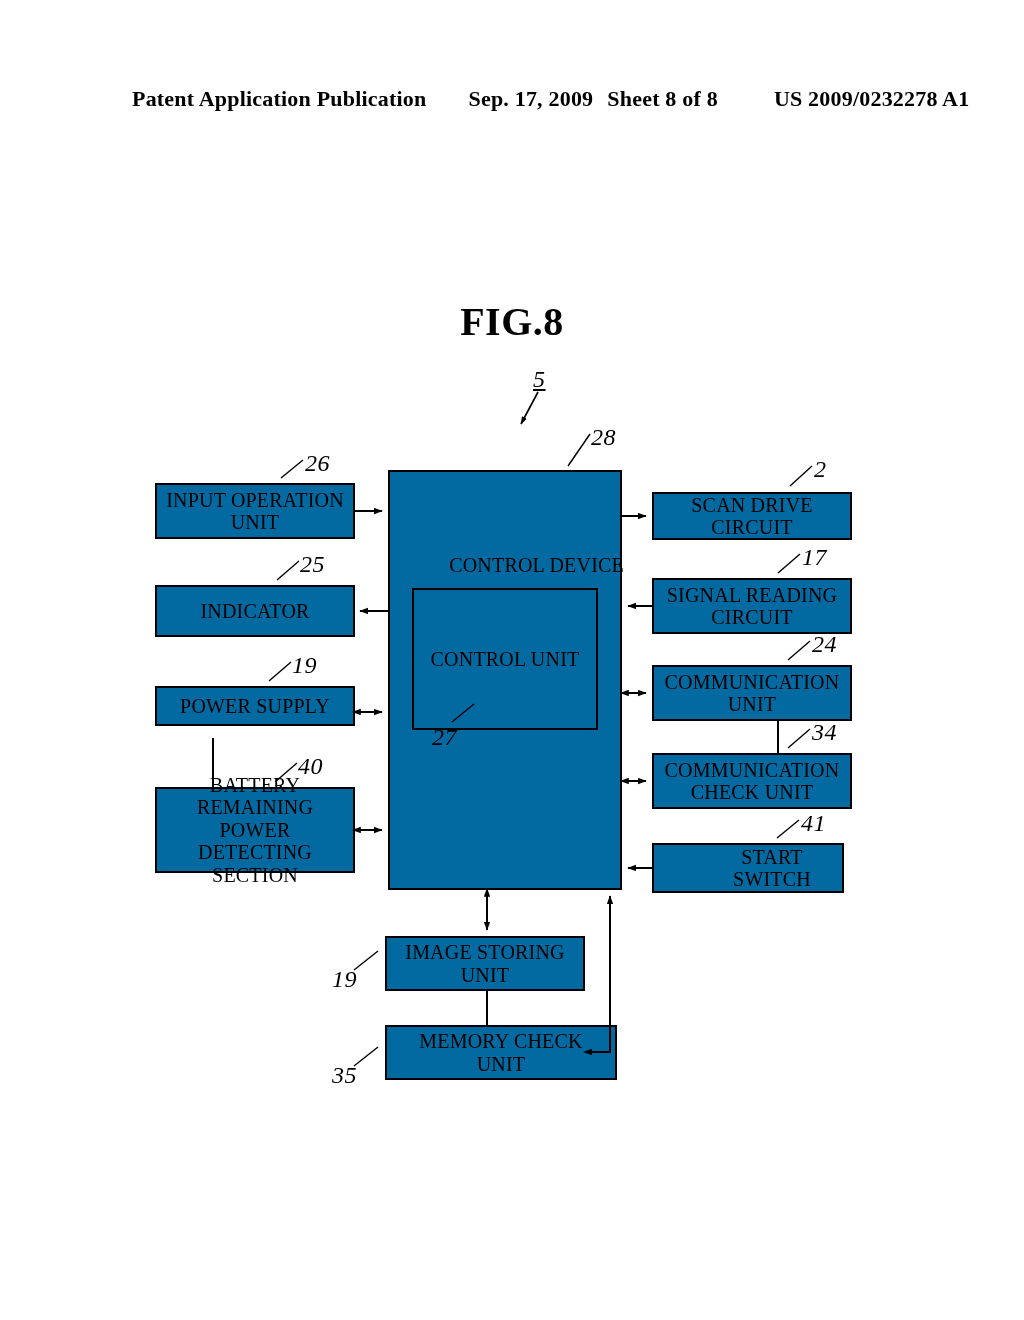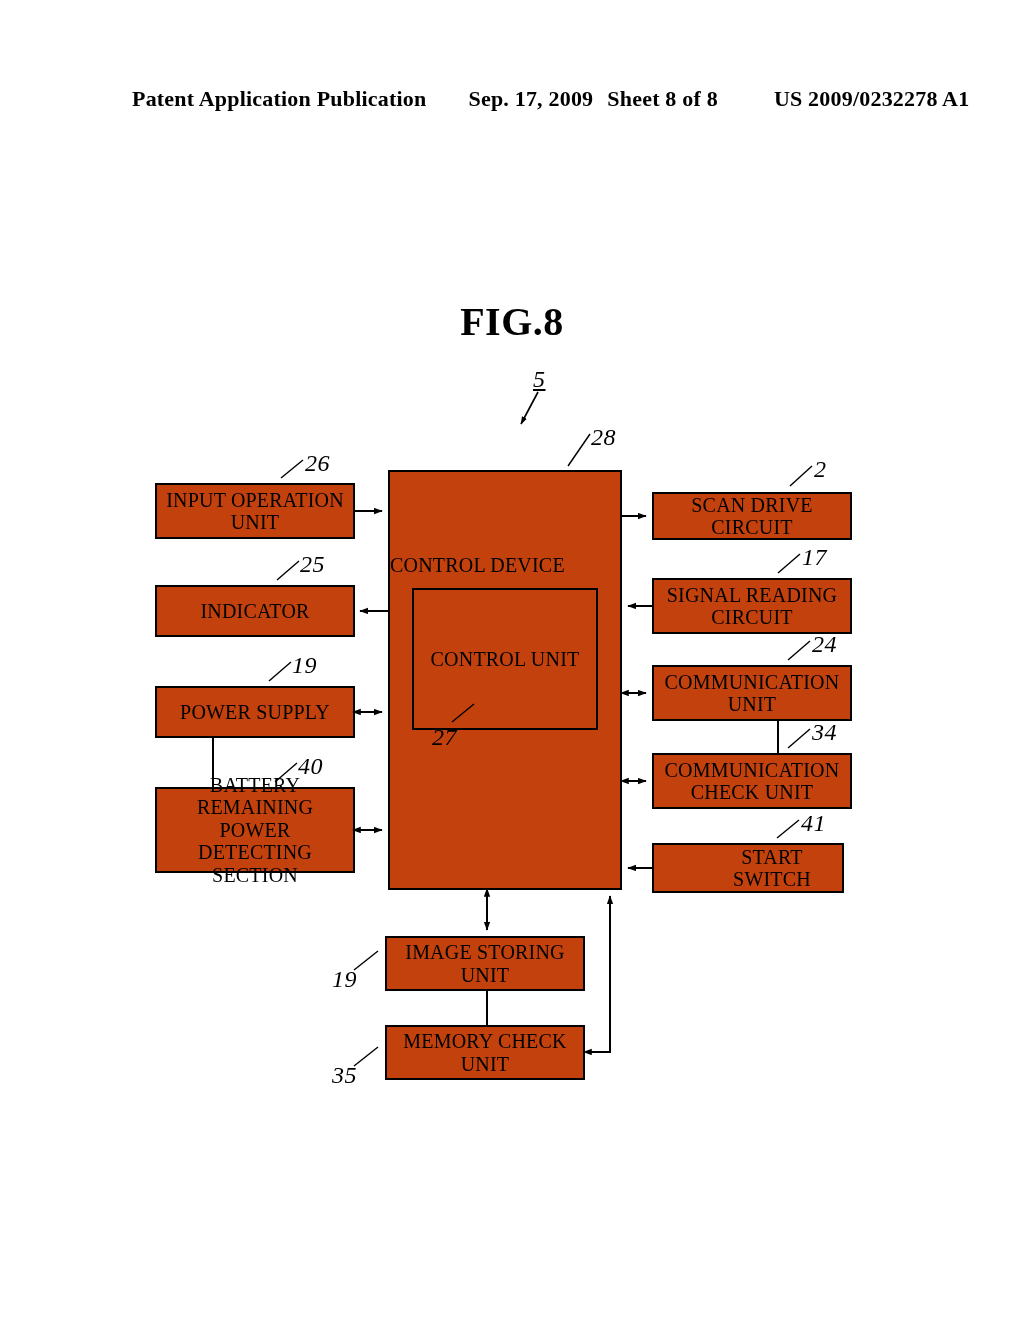--- a/index.html
+++ b/index.html
@@ -54,21 +54,21 @@
     top: 0;
     width: 1024px;
     height: 1320px;
   }
 
   
   .box {
     position: absolute;
     box-sizing: border-box;
     border: 2.2px solid #000;
-    background: #c2410c;
+    background: #0369a1;
     display: flex;
     align-items: center;
     justify-content: center;
     text-align: center;
     line-height: 1.12;
     font-size: 20px;
     letter-spacing: 0.2px;
   }
   .box .lbl { display: block; padding: 0 4px; }
 
@@ -78,21 +78,21 @@
     top: 470px;
     width: 234px;
     height: 420px;
     display: block;
   }
   #control-device-label {
     position: absolute;
     left: 0;
     top: 82px;
     width: 234px;
-    text-align: left;
+    text-align: right;
     font-size: 20px;
   }
   #box-control-unit {
     left: 412px;
     top: 588px;
     width: 186px;
     height: 142px;
     font-size: 20px;
   }
 
@@ -135,21 +135,21 @@
   <div class="box" id="box-input-operation" style="left:155px; top:483px; width:200px; height:56px;">
     <span class="lbl">INPUT OPERATION<br>UNIT</span>
   </div>
   <div class="ref" style="left:305px; top:450px;">26</div>
 
   <div class="box" id="box-indicator" style="left:155px; top:585px; width:200px; height:52px;">
     <span class="lbl">INDICATOR</span>
   </div>
   <div class="ref" style="left:300px; top:551px;">25</div>
 
-  <div class="box" id="box-power-supply" style="left:155px; top:686px; width:200px; height:52px;">
+  <div class="box" id="box-power-supply" style="left:155px; top:686px; width:200px; height:40px;">
     <span class="lbl">POWER SUPPLY</span>
   </div>
   <div class="ref" style="left:292px; top:652px;">19</div>
 
   <div class="box" id="box-battery-detect" style="left:155px; top:787px; width:200px; height:86px;">
     <span class="lbl">BATTERY<br>REMAINING POWER<br>DETECTING SECTION</span>
   </div>
   <div class="ref" style="left:298px; top:753px;">40</div>
 
   <div class="box" id="box-control-device">
@@ -185,21 +185,21 @@
   <div class="box" id="box-start-switch" style="left:652px; top:843px; width:192px; height:50px;padding-left:48px;">
     <span class="lbl">START SWITCH</span>
   </div>
   <div class="ref" style="left:801px; top:810px;">41</div>
 
   <div class="box" id="box-image-storing" style="left:385px; top:936px; width:200px; height:55px;">
     <span class="lbl">IMAGE STORING<br>UNIT</span>
   </div>
   <div class="ref" style="left:332px; top:966px;">19</div>
 
-  <div class="box" id="box-memory-check" style="left:385px; top:1025px; width:200px; height:55px;">
+  <div class="box" id="box-memory-check" style="left:385px; top:1025px; width:232px; height:55px;">
     <span class="lbl">MEMORY CHECK<br>UNIT</span>
   </div>
   <div class="ref" style="left:332px; top:1062px;">35</div>
 
   <svg id="wires" viewBox="0 0 1024 1320">
     <defs>
       <marker id="ah" markerWidth="9" markerHeight="9" refX="8.2" refY="3.2" orient="auto" markerUnits="userSpaceOnUse">
         <path d="M0,0 L9,3.2 L0,6.4 z" fill="#000"></path>
       </marker>
       <marker id="ah-start" markerWidth="9" markerHeight="9" refX="0.8" refY="3.2" orient="auto-start-reverse" markerUnits="userSpaceOnUse">

